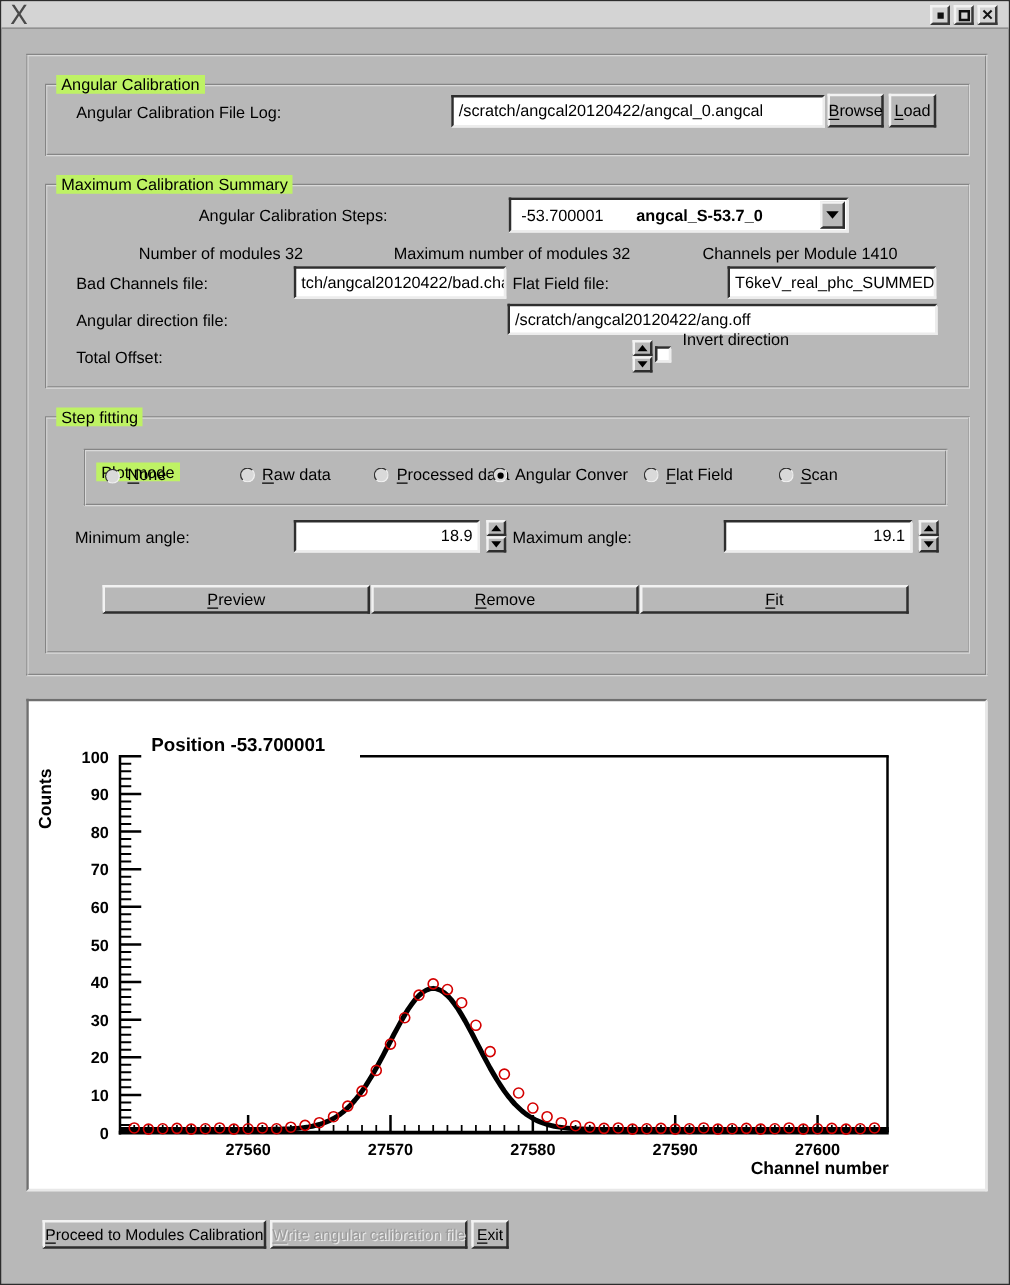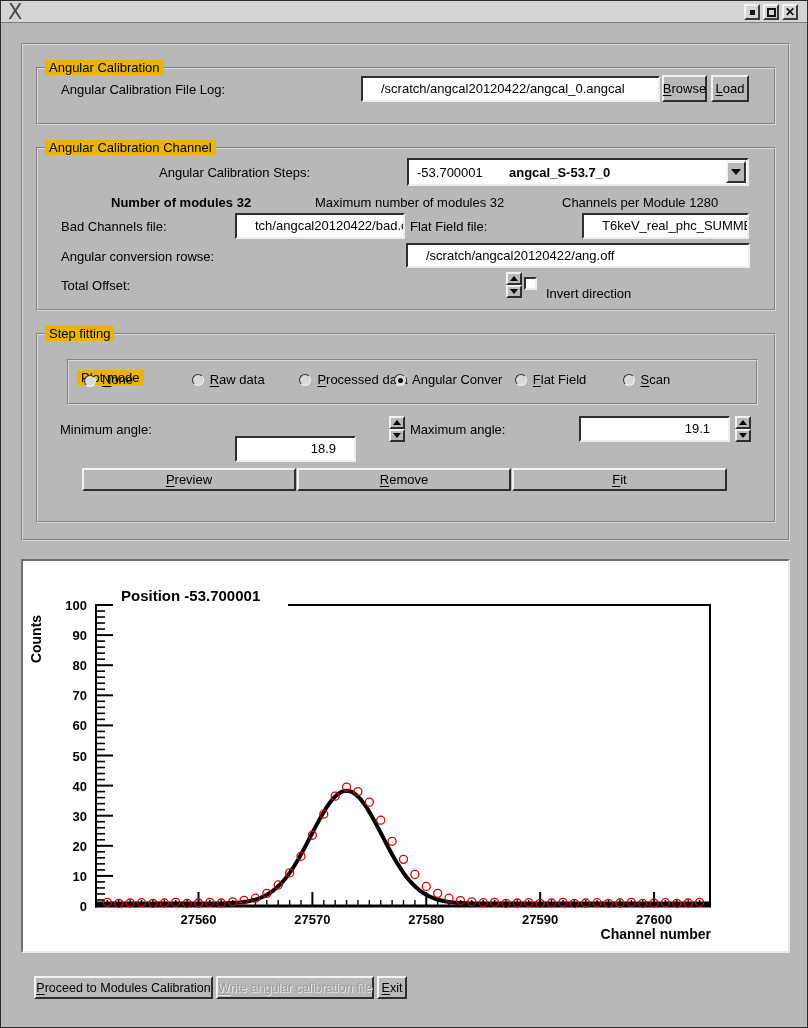--- a/index.html
+++ b/index.html
@@ -12,25 +12,25 @@
   .win-icon { position:absolute; left:7px; top:-1px; font-family:"DejaVu Sans",sans-serif;
               font-size:21px; color:#4a4a4a; font-weight:400; }
   .wb { position:absolute; top:3px; width:16px; height:16px; background:#d4d4d4;
         border:2px solid; border-color:#f2f2f2 #3a3a3a #3a3a3a #f2f2f2;
         display:flex; align-items:center; justify-content:center; }
   .wb-min-glyph { width:5px; height:5px; background:#111; }
   .wb-max-glyph { width:9px; height:9px; border:2px solid #111; }
   .wb-close-glyph { font-size:12px; font-weight:bold; color:#111; line-height:10px; }
   .abs { position:absolute; }
   .etched, .group { position:absolute; border:2px groove #d9d9d9; }
-  .group-label { position:absolute; background:#eab308; padding:0 4px; white-space:nowrap; }
+  .group-label { position:absolute; background:#bef264; padding:0 4px; white-space:nowrap; }
   .lbl { position:absolute; white-space:nowrap; }
   .field { position:absolute; background:#fff; border:2px solid;
            border-color:#2e2e2e #ececec #ececec #2e2e2e;
-           white-space:pre; overflow:hidden; line-height:22px; padding:0 18px; }
+           white-space:pre; overflow:hidden; line-height:22px; padding:0 4px; }
   .field.right { text-align:right; }
   .btn { position:absolute; background:#b8b8b8; border:2px solid;
          border-color:#f2f2f2 #2e2e2e #2e2e2e #f2f2f2;
          display:flex; align-items:center; justify-content:center; white-space:nowrap; }
   .disabled { color:#9b9b9b; text-shadow:1px 1px 0 #e9e9e9; }
   .mn { text-decoration:underline; text-underline-offset:2px; }
   .combo { position:absolute; background:#fff; border:2px solid;
            border-color:#2e2e2e #ececec #ececec #2e2e2e; }
   .combo-arrow { position:absolute; right:1px; top:1px; width:20px; height:22px;
                  background:#b8b8b8; border:2px solid; border-color:#f2f2f2 #2e2e2e #2e2e2e #f2f2f2;
@@ -77,54 +77,54 @@
   <div class="etched" style="left:20px; top:42px; width:769px; height:498px;"></div>
 
   <div class="group" style="left:35px; top:66px; width:740px; height:58px;"></div>
   <div class="group-label" style="left:44px; top:59px;">Angular Calibration</div>
   <div class="lbl" style="left:60px; top:81px;">Angular Calibration File Log:</div>
   <div class="field" style="left:360px; top:75px; width:299px; height:26px;">/scratch/angcal20120422/angcal_0.angcal</div>
   <div class="btn" style="left:661px; top:74px; width:45px; height:27px;"><span class="mn">B</span>rowse</div>
   <div class="btn" style="left:710px; top:74px; width:38px; height:27px;"><span class="mn">L</span>oad</div>
 
   <div class="group" style="left:35px; top:146px; width:740px; height:164px;"></div>
-  <div class="group-label" style="left:44px; top:139px;">Angular Calibration Channel</div>
+  <div class="group-label" style="left:44px; top:139px;">Maximum Calibration Summary</div>
 
   <div class="lbl" style="left:158px; top:164px;">Angular Calibration Steps:</div>
-  <div class="combo" style="left:406px; top:157px; width:342px; height:28px;">
+  <div class="combo" style="left:406px; top:157px; width:272px; height:28px;">
     <span class="abs" style="left:8px; top:5px;">-53.700001</span>
     <span class="abs" style="left:100px; top:5px;font-weight:bold;">angcal_S-53.7_0</span>
     <div class="combo-arrow">
       <div class="tri-down"></div>
     </div>
   </div>
 
-  <div class="lbl" style="left:110px; top:194px;font-weight:bold;">Number of modules 32</div>
+  <div class="lbl" style="left:110px; top:194px;">Number of modules 32</div>
   <div class="lbl" style="left:314px; top:194px;">Maximum number of modules 32</div>
-  <div class="lbl" style="left:561px; top:194px;">Channels per Module 1280</div>
+  <div class="lbl" style="left:561px; top:194px;">Channels per Module 1410</div>
 
   <div class="lbl" style="left:60px; top:218px;">Bad Channels file:</div>
   <div class="field" style="left:234px; top:212px; width:170px; height:26px;">tch/angcal20120422/bad.chan</div>
   <div class="lbl" style="left:409px; top:218px;">Flat Field file:</div>
   <div class="field" style="left:581px; top:212px; width:167px; height:26px;">T6keV_real_phc_SUMMED.raw</div>
 
-  <div class="lbl" style="left:60px; top:248px;">Angular conversion rowse:</div>
+  <div class="lbl" style="left:60px; top:248px;">Angular direction file:</div>
   <div class="field" style="left:405px; top:242px; width:344px; height:25px;">/scratch/angcal20120422/ang.off</div>
 
   <div class="lbl" style="left:60px; top:277px;">Total Offset:</div>
   <div class="spin" style="left:505px; top:271px; height:26px;">
     <div class="spin-btn">
         <div class="tri-up"></div>
       </div>
     <div class="spin-btn">
         <div class="tri-dn-s"></div>
       </div>
   </div>
   <div class="checkbox" style="left:523px; top:276px;"></div>
-  <div class="lbl" style="left:545px; top:285px;">Invert direction</div>
+  <div class="lbl" style="left:545px; top:263px;">Invert direction</div>
 
   <div class="group" style="left:35px; top:332px; width:740px; height:190px;"></div>
   <div class="group-label" style="left:44px; top:325px;">Step fitting</div>
 
   <div class="group" style="left:66px; top:358px; width:691px; height:46px;"></div>
   <div class="group-label" style="left:76px; top:369px;">Plot mode</div>
   <div id="plot-mode-row">
       <div class="radio-item" style="left: 83px; top: 371px; align-items: flex-end;">
         <div class="radio"></div>
         <span><span class="mn">N</span>one</span>
@@ -145,21 +145,21 @@
         <div class="radio"></div>
         <span><span class="mn">F</span>lat Field</span>
       </div>
       <div class="radio-item" style="left: 621.5px; top: 371px;">
         <div class="radio"></div>
         <span><span class="mn">S</span>can</span>
       </div>
     </div>
 
   <div class="lbl" style="left:59px; top:421px;">Minimum angle:</div>
-  <div class="field right" style="left:234px; top:415px; width:121px; height:26px;margin-top:20px;">18.9</div>
+  <div class="field right" style="left:234px; top:415px; width:149px; height:26px;">18.9</div>
   <div class="spin" style="left:388px; top:415px; height:26px;">
     <div class="spin-btn">
         <div class="tri-up"></div>
       </div>
     <div class="spin-btn">
         <div class="tri-dn-s"></div>
       </div>
   </div>
   <div class="lbl" style="left:409px; top:421px;">Maximum angle:</div>
   <div class="field right" style="left:578px; top:415px; width:151px; height:26px;">19.1</div>

